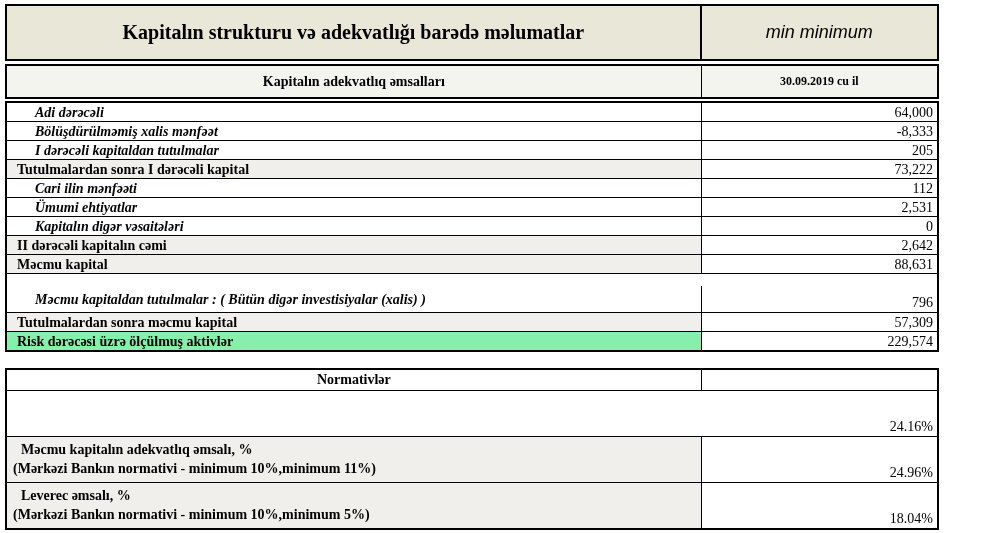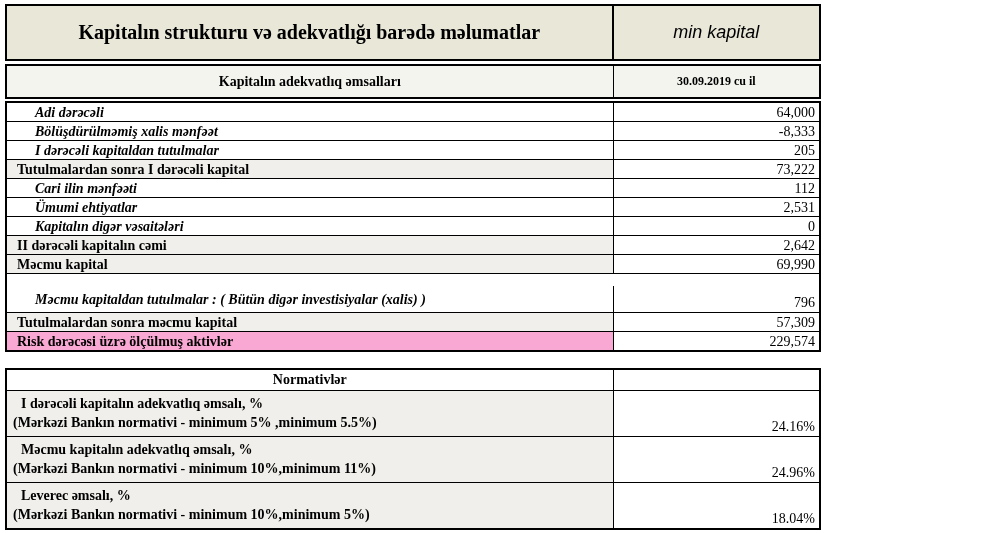--- a/index.html
+++ b/index.html
@@ -1,17 +1,17 @@
 <!DOCTYPE html>
 <html><head>
 <meta charset="utf-8">
 <style>
   html,body{margin:0;padding:0;background:#ffffff;}
   body{width:1000px;height:533px;position:relative;font-family:"Liberation Serif",serif;color:#000;}
-  .doc{position:absolute;left:5px;top:4px;width:816px;}
+  .doc{position:absolute;left:5px;top:4px;width:934px;}
   .box{border:2px solid #000;box-sizing:border-box;background:#fff;}
 
   
   .header-box{height:57px;display:flex;background:#e9e7d8;}
   .title-cell{flex:0 0 74.7%;border-right:2px solid #000;display:flex;align-items:center;justify-content:center;
     font-size:20px;font-weight:bold;text-align:center;box-sizing:border-box;}
   .unit-cell{flex:1;display:flex;align-items:center;justify-content:center;
     font-family:"Liberation Sans",sans-serif;font-style:italic;font-size:18px;}
 
   .gap3{height:3px;} .gap2{height:2px;} .gap16{height:16px;}
@@ -24,21 +24,21 @@
 
   
   .trow{display:flex;min-height:18px;}
   .trow + .trow{border-top:1.5px solid #000;}
   .tcell{box-sizing:border-box;display:flex;align-items:center;}
   .tcell.label{flex:0 0 74.7%;border-right:1.7px solid #000;font-weight:bold;font-size:14px;
     padding:0 4px 0 10px;line-height:17px;}
   .tcell.value{flex:1;justify-content:flex-end;text-align:right;font-size:14px;padding:0 4px;line-height:17px;}
   .trow.sub .label{font-style:italic;padding-left:28px;}
   .trow.total .label{background:#f0efeb;}
-  .trow.total-plain .label{background:#f9a8d4;}
+  .trow.total-plain .label{background:#86efac;}
   .trow.sub-tall{min-height:38px;}
   .trow.sub-tall .label{font-style:italic;padding-left:28px;margin-top:12px;}
   .trow.sub-tall .value{align-items:flex-end;padding-bottom:1px;}
 
   
   .norm-header{display:flex;min-height:20px;}
   .norm-header .nh-left{flex:0 0 74.7%;border-right:1.7px solid #000;display:flex;align-items:center;justify-content:center;
     font-weight:bold;font-size:14px;box-sizing:border-box;}
   .norm-header .nh-right{flex:1;}
   .nrow{display:flex;min-height:45px;border-top:1.5px solid #000;}
@@ -48,21 +48,21 @@
   .nrow .nlabel .l2{line-height:19px;}
   .nrow .nvalue{flex:1;display:flex;align-items:flex-end;justify-content:flex-end;font-size:14px;padding:0 4px 1px 16px;}
 </style>
 </head>
 <body>
 
 <div class="doc">
 
   <div class="box header-box">
     <div class="title-cell">Kapitalın strukturu və adekvatlığı barədə  məlumatlar</div>
-    <div class="unit-cell">min kapital</div>
+    <div class="unit-cell">min minimum</div>
   </div>
 
   <div class="gap3"></div>
 
   <div class="box subheader-box">
     <div class="sub-left">Kapitalın adekvatlıq əmsalları</div>
     <div class="sub-right">30.09.2019 cu il</div>
   </div>
 
   <div class="gap2"></div>
@@ -96,21 +96,21 @@
         <div class="trow sub">
           <div class="tcell label">Kapitalın digər vəsaitələri</div>
           <div class="tcell value">0</div>
         </div>
         <div class="trow total">
           <div class="tcell label">II dərəcəli kapitalın cəmi</div>
           <div class="tcell value">2,642</div>
         </div>
         <div class="trow total">
           <div class="tcell label">Məcmu kapital</div>
-          <div class="tcell value">69,990</div>
+          <div class="tcell value">88,631</div>
         </div>
         <div class="trow sub-tall">
           <div class="tcell label">Məcmu kapitaldan tutulmalar : ( Bütün digər investisiyalar (xalis) )</div>
           <div class="tcell value">796</div>
         </div>
         <div class="trow total">
           <div class="tcell label">Tutulmalardan sonra məcmu kapital</div>
           <div class="tcell value">57,309</div>
         </div>
         <div class="trow total-plain">
@@ -122,24 +122,20 @@
 
   <div class="gap16"></div>
 
   <div class="box">
     <div class="norm-header">
       <div class="nh-left">Normativlər</div>
       <div class="nh-right"></div>
     </div>
     <div>
         <div class="nrow">
-          <div class="nlabel">
-            <div class="l1">I dərəcəli kapitalın adekvatlıq əmsalı, %</div>
-            <div class="l2">(Mərkəzi Bankın normativi - minimum 5% ,minimum 5.5%)</div>
-          </div>
           <div class="nvalue">24.16%</div>
         </div>
         <div class="nrow">
           <div class="nlabel">
             <div class="l1">Məcmu kapitalın adekvatlıq əmsalı, %</div>
             <div class="l2">(Mərkəzi Bankın normativi - minimum 10%,minimum 11%)</div>
           </div>
           <div class="nvalue">24.96%</div>
         </div>
         <div class="nrow">

